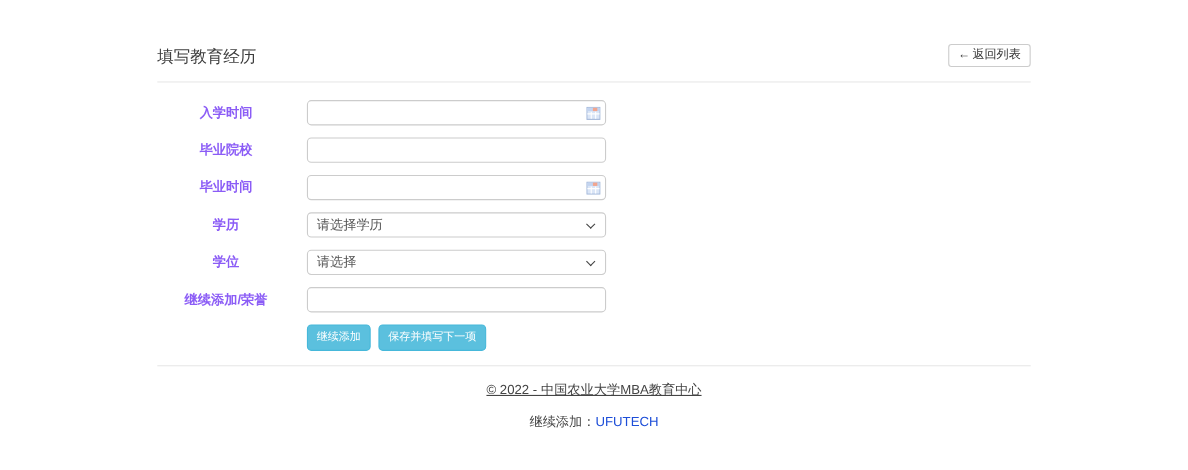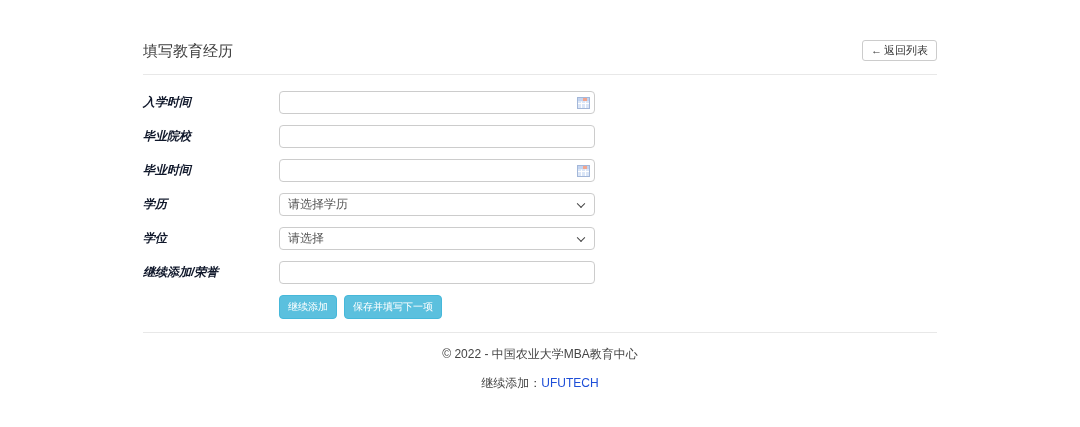--- a/index.html
+++ b/index.html
@@ -22,23 +22,23 @@
     font-size: 11px; color: #333; padding: 3px 8px; cursor: pointer;
     font-family: inherit; line-height: 1.2;
   }
   hr.divider { border: 0; border-top: 1px solid #e8e8e8; margin: 13px 0 0 0; }
 
   
   .form { margin-top: 16px; }
   .form-row { display: flex; align-items: center; margin-bottom: 11px; }
   .form-label {
     width: 125px; margin-right: 11px; flex-shrink: 0;
-    text-align: left; font-weight: bold; font-size: 12px; color: #0f172a; font-style: italic;
+    text-align: center; font-weight: bold; font-size: 12px; color: #8b5cf6;
   }
-  .control { position: relative; width: 316px; }
+  .control { position: relative; width: 272px; }
   .text-input {
     width: 100%; height: 23px;
     border: 1px solid #ccc; border-radius: 4px;
     padding: 0 8px; font-size: 12px; color: #555;
     outline: none; font-family: inherit; background: #fff;
   }
   .text-input.has-icon { padding-right: 24px; }
   .cal-icon {
     position: absolute; right: 5px; top: 50%;
     transform: translateY(-50%); line-height: 0; cursor: pointer;
@@ -62,21 +62,21 @@
   
   .btn-row { margin-left: 136px; display: flex; gap: 7px; margin-top: 10px; }
   .btn-info {
     background: #5bc0de; border: 1px solid #46b8da; color: #fff;
     font-size: 10px; height: 24px; line-height: 22px; padding: 0 8px;
     border-radius: 4px; cursor: pointer; font-family: inherit;
   }
 
   
   .footer { text-align: center; font-size: 12px; color: #444; }
-  .footer .copyright-line { margin-top: 13px; }
+  .footer .copyright-line { margin-top: 13px; text-decoration: underline; }
   .footer .support-line { margin-top: 12px; }
   .footer a { color: #1d4ed8; text-decoration: none; cursor: pointer; }
 </style>
 </head>
 <body>
 
 <div class="container">
 
   <div class="header">
     <h4 class="page-title">填写教育经历</h4>

